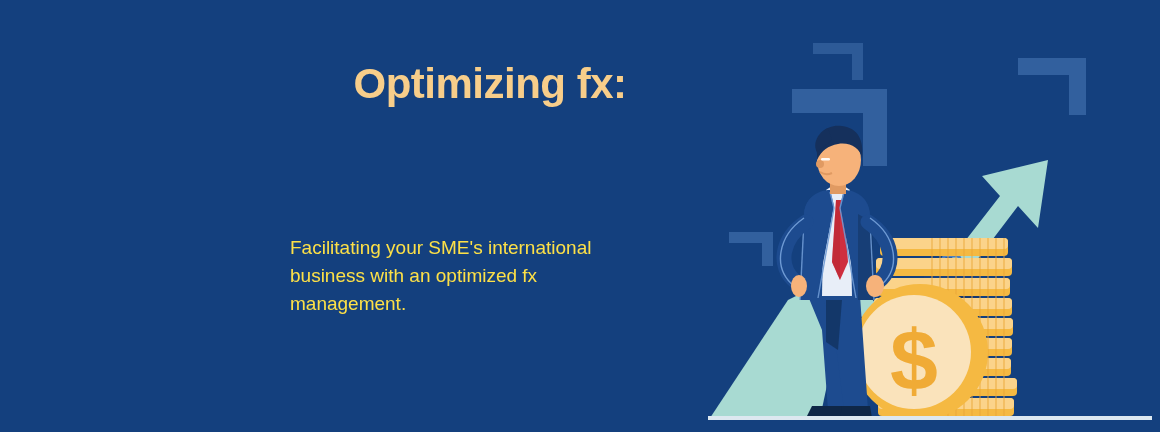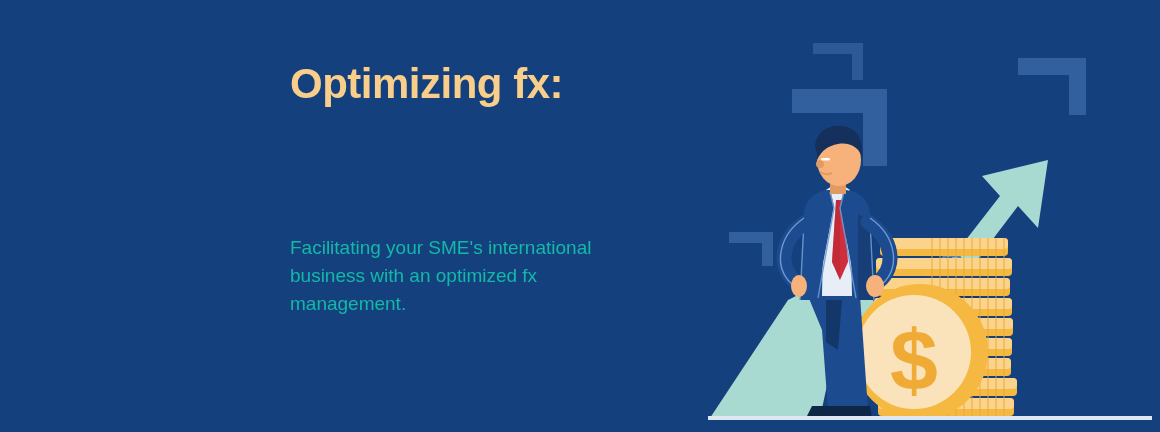--- a/index.html
+++ b/index.html
@@ -15,37 +15,38 @@
     overflow: hidden;
     font-family: "Liberation Sans", sans-serif;
     background: #14407e;
   }
   
   #text-block {
     position: absolute;
     left: 290px;
     top: 58px;
     width: 400px;
+    text-align: center;
   }
   .headline {
     margin: 0;
     font-size: 42px;
     line-height: 52px;
     font-weight: bold;
     letter-spacing: -0.5px;
   }
   .headline-l1 { color: #f8ce8a; }
   .headline-l2 { color: #ffffff; }
   #subtitle {
     position: absolute;
     left: 290px;
     top: 234px;
     width: 330px;
     margin: 0;
-    color: #14b8a6;
+    color: #fde047;
     font-size: 19px;
     line-height: 28px;
     font-weight: 400;
   }
   
   #illustration {
     position: absolute;
     left: 700px;
     top: 0;
     width: 460px;

